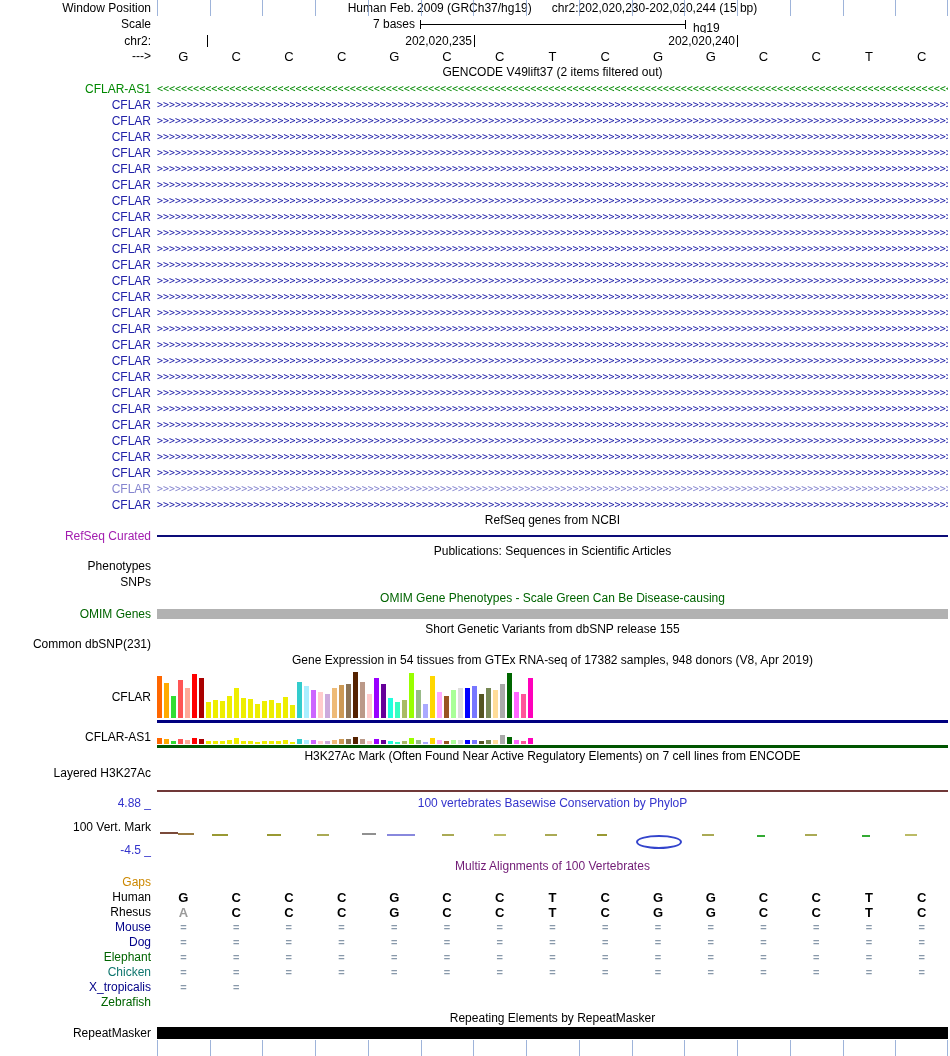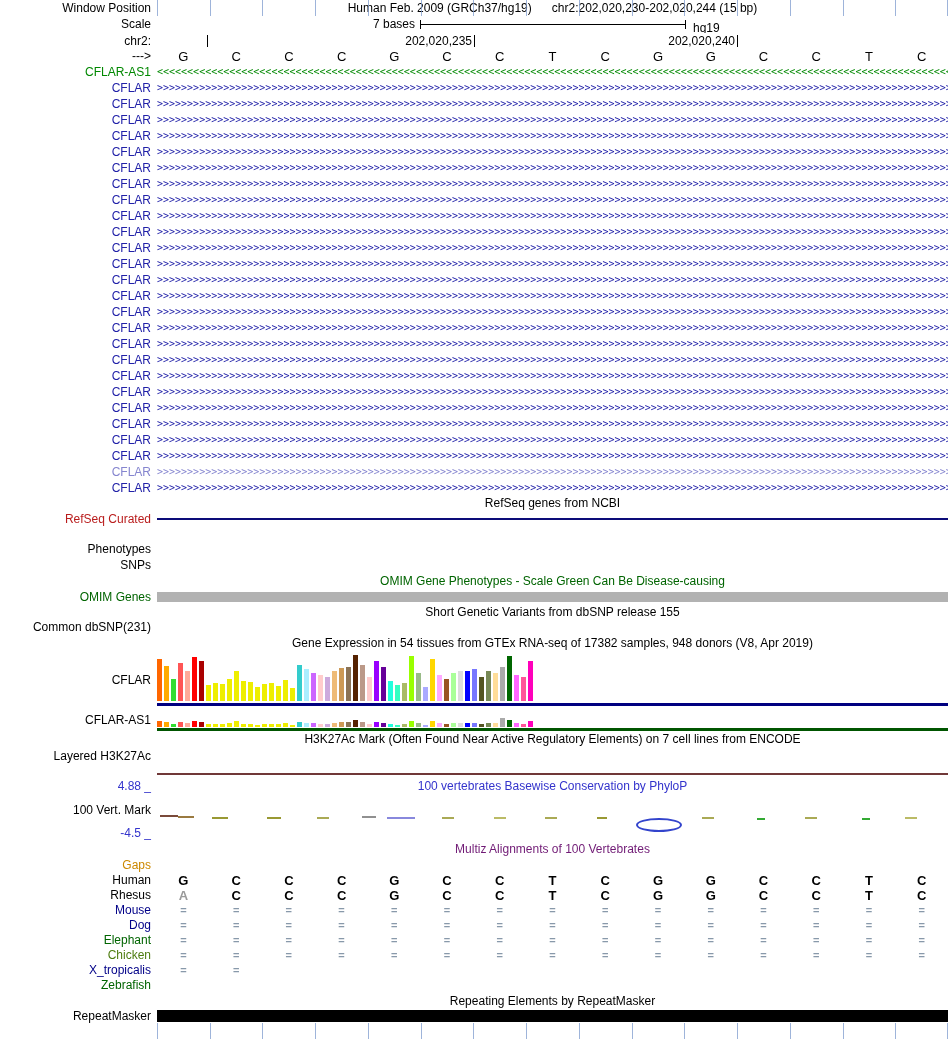--- a/index.html
+++ b/index.html
@@ -96,20 +96,24 @@
           <span class="cell" style="color: rgb(0, 0, 0);">G</span>
           <span class="cell" style="color: rgb(0, 0, 0);">G</span>
           <span class="cell" style="color: rgb(0, 0, 0);">C</span>
           <span class="cell" style="color: rgb(0, 0, 0);">C</span>
           <span class="cell" style="color: rgb(0, 0, 0);">T</span>
           <span class="cell" style="color: rgb(0, 0, 0);">C</span>
         </div>
     </div>
   </div>
 
+  <div class="row" style="height:17px;line-height:17px">
+    <div class="lbl"></div>
+    <div class="content tcenter">GENCODE V49lift37 (2 items filtered out)</div>
+  </div>
   <div id="gene-rows">
       <div class="row generow">
         <div class="lbl" style="color: rgb(0, 136, 0);">CFLAR-AS1</div>
         <div class="content">
           <div class="arrows" style="color: rgb(0, 136, 0);">&lt;&lt;&lt;&lt;&lt;&lt;&lt;&lt;&lt;&lt;&lt;&lt;&lt;&lt;&lt;&lt;&lt;&lt;&lt;&lt;&lt;&lt;&lt;&lt;&lt;&lt;&lt;&lt;&lt;&lt;&lt;&lt;&lt;&lt;&lt;&lt;&lt;&lt;&lt;&lt;&lt;&lt;&lt;&lt;&lt;&lt;&lt;&lt;&lt;&lt;&lt;&lt;&lt;&lt;&lt;&lt;&lt;&lt;&lt;&lt;&lt;&lt;&lt;&lt;&lt;&lt;&lt;&lt;&lt;&lt;&lt;&lt;&lt;&lt;&lt;&lt;&lt;&lt;&lt;&lt;&lt;&lt;&lt;&lt;&lt;&lt;&lt;&lt;&lt;&lt;&lt;&lt;&lt;&lt;&lt;&lt;&lt;&lt;&lt;&lt;&lt;&lt;&lt;&lt;&lt;&lt;&lt;&lt;&lt;&lt;&lt;&lt;&lt;&lt;&lt;&lt;&lt;&lt;&lt;&lt;&lt;&lt;&lt;&lt;&lt;&lt;&lt;&lt;&lt;&lt;&lt;&lt;&lt;&lt;&lt;&lt;&lt;&lt;&lt;&lt;&lt;&lt;&lt;&lt;&lt;&lt;&lt;&lt;&lt;&lt;&lt;&lt;&lt;&lt;&lt;&lt;&lt;&lt;&lt;&lt;</div>
         </div>
       </div>
       <div class="row generow">
         <div class="lbl" style="color: rgb(33, 33, 168);">CFLAR</div>
         <div class="content">
@@ -266,28 +270,29 @@
           <div class="arrows" style="color: rgb(33, 33, 168);">&gt;&gt;&gt;&gt;&gt;&gt;&gt;&gt;&gt;&gt;&gt;&gt;&gt;&gt;&gt;&gt;&gt;&gt;&gt;&gt;&gt;&gt;&gt;&gt;&gt;&gt;&gt;&gt;&gt;&gt;&gt;&gt;&gt;&gt;&gt;&gt;&gt;&gt;&gt;&gt;&gt;&gt;&gt;&gt;&gt;&gt;&gt;&gt;&gt;&gt;&gt;&gt;&gt;&gt;&gt;&gt;&gt;&gt;&gt;&gt;&gt;&gt;&gt;&gt;&gt;&gt;&gt;&gt;&gt;&gt;&gt;&gt;&gt;&gt;&gt;&gt;&gt;&gt;&gt;&gt;&gt;&gt;&gt;&gt;&gt;&gt;&gt;&gt;&gt;&gt;&gt;&gt;&gt;&gt;&gt;&gt;&gt;&gt;&gt;&gt;&gt;&gt;&gt;&gt;&gt;&gt;&gt;&gt;&gt;&gt;&gt;&gt;&gt;&gt;&gt;&gt;&gt;&gt;&gt;&gt;&gt;&gt;&gt;&gt;&gt;&gt;&gt;&gt;&gt;&gt;&gt;&gt;&gt;&gt;&gt;&gt;&gt;&gt;&gt;&gt;&gt;&gt;&gt;&gt;&gt;&gt;&gt;&gt;&gt;&gt;&gt;&gt;&gt;&gt;&gt;&gt;&gt;&gt;&gt;&gt;</div>
         </div>
       </div>
     </div>
 
   <div class="row" style="height:15px;line-height:15px">
     <div class="lbl"></div>
     <div class="content tcenter">RefSeq genes from NCBI</div>
   </div>
   <div class="row" style="height:16px;line-height:16px">
-    <div class="lbl" style="color: #b91c1c;">RefSeq Curated</div>
+    <div class="lbl" style="color: #a21caf;">RefSeq Curated</div>
     <div class="content">
       <div class="hbar" style="top: 7px; height: 2px; background: rgb(12, 12, 120);"></div>
     </div>
   </div>
 
   <div class="row" style="height:15px;line-height:15px">
     <div class="lbl"></div>
+    <div class="content tcenter">Publications: Sequences in Scientific Articles</div>
   </div>
   <div class="row" style="height:15px;line-height:15px">
     <div class="lbl">Phenotypes</div>
     <div class="content"></div>
   </div>
   <div class="row" style="height:16px;line-height:16px">
     <div class="lbl">SNPs</div>
     <div class="content"></div>
   </div>
 
@@ -594,21 +599,21 @@
             <span class="cell" style="color: rgb(136, 153, 170); font-size: 11px; font-weight: bold;">=</span>
             <span class="cell" style="color: rgb(136, 153, 170); font-size: 11px; font-weight: bold;">=</span>
             <span class="cell" style="color: rgb(136, 153, 170); font-size: 11px; font-weight: bold;">=</span>
             <span class="cell" style="color: rgb(136, 153, 170); font-size: 11px; font-weight: bold;">=</span>
             <span class="cell" style="color: rgb(136, 153, 170); font-size: 11px; font-weight: bold;">=</span>
             <span class="cell" style="color: rgb(136, 153, 170); font-size: 11px; font-weight: bold;">=</span>
           </div>
         </div>
       </div>
       <div class="row" style="height: 15px; line-height: 15px;">
-        <div class="lbl" style="color: #4d7c0f;">Chicken</div>
+        <div class="lbl" style="color: #0f766e;">Chicken</div>
         <div class="content">
           <div class="cells" style="font-size: 13px;">
             <span class="cell" style="color: rgb(136, 153, 170); font-size: 11px; font-weight: bold;">=</span>
             <span class="cell" style="color: rgb(136, 153, 170); font-size: 11px; font-weight: bold;">=</span>
             <span class="cell" style="color: rgb(136, 153, 170); font-size: 11px; font-weight: bold;">=</span>
             <span class="cell" style="color: rgb(136, 153, 170); font-size: 11px; font-weight: bold;">=</span>
             <span class="cell" style="color: rgb(136, 153, 170); font-size: 11px; font-weight: bold;">=</span>
             <span class="cell" style="color: rgb(136, 153, 170); font-size: 11px; font-weight: bold;">=</span>
             <span class="cell" style="color: rgb(136, 153, 170); font-size: 11px; font-weight: bold;">=</span>
             <span class="cell" style="color: rgb(136, 153, 170); font-size: 11px; font-weight: bold;">=</span>

